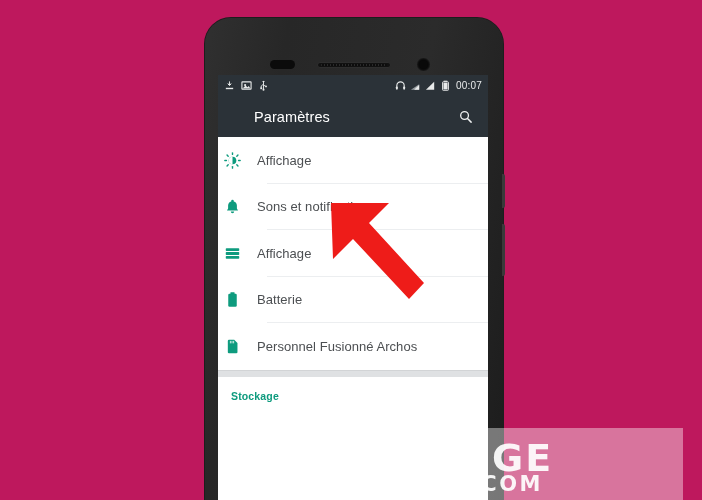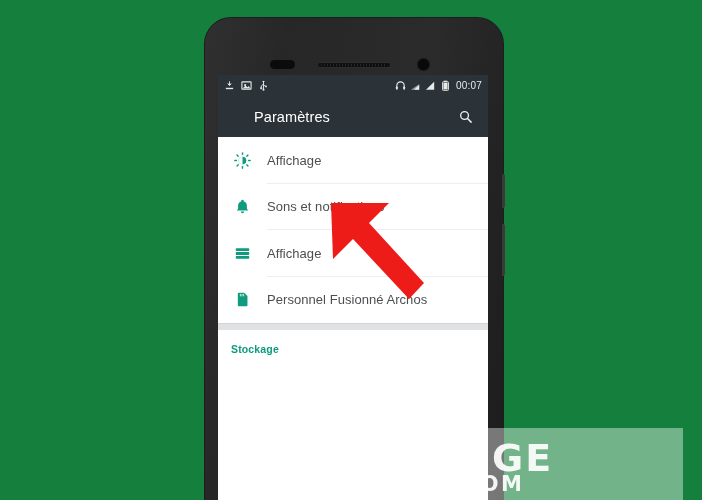--- a/index.html
+++ b/index.html
@@ -9,21 +9,21 @@
     height: 500px;
     overflow: hidden;
     font-family: "Liberation Sans", sans-serif;
     background: #86c8ce;
     position: relative;
   }
 
   #stage {
     position: absolute;
     inset: 0;
-    background: #15803d;
+    background: #be185d;
   }
 
   
   .phone {
     position: absolute;
     left: 205px;
     top: 18px;
     width: 298px;
     height: 500px;
     background: #262626;
@@ -149,21 +149,21 @@
     font-weight: bold;
     padding: 15px 0 10px 13px;
     letter-spacing: 0.15px;
   }
   .section-header.second { padding-top: 13px; }
 
   .row {
     height: 46.5px;
     display: flex;
     align-items: center;
-    padding: 0 13px;
+    padding: 0 3px;
     position: relative;
     cursor: pointer;
   }
   .row::after {
     content: "";
     position: absolute;
     left: 49px;
     right: 0;
     bottom: 0;
     height: 1px;
@@ -336,20 +336,29 @@
           <span class="row-icon">
             <svg width="17" height="17" viewBox="0 0 24 24">
               <rect x="2.5" y="4.5" width="19" height="4" rx="1" fill="#0e9b7e"></rect>
               <rect x="2.5" y="10" width="19" height="4" rx="1" fill="#0e9b7e"></rect>
               <rect x="2.5" y="15.5" width="19" height="4" rx="1" fill="#0e9b7e"></rect>
             </svg>
           </span>
           <span class="row-label">Affichage</span>
         </div>
 
+        <div class="row">
+          <span class="row-icon">
+            <svg width="17" height="17" viewBox="0 0 24 24">
+              <rect x="9" y="1.6" width="6" height="2.6" rx="0.8" fill="#0e9b7e"></rect>
+              <rect x="6" y="4" width="12" height="18.4" rx="1.8" fill="#0e9b7e"></rect>
+            </svg>
+          </span>
+          <span class="row-label">Batterie</span>
+        </div>
 
 
         <div class="row last">
           <span class="row-icon">
             <svg width="17" height="17" viewBox="0 0 24 24">
               <path d="M7 2.6 h7.4 L19 7.2 V20 a1.6 1.6 0 0 1 -1.6 1.6 H7 A1.6 1.6 0 0 1 5.4 20 V4.2 A1.6 1.6 0 0 1 7 2.6 Z" fill="#0e9b7e"></path>
               <g stroke="#fff" stroke-width="1.1" stroke-linecap="round">
                 <path d="M9 4.6 L9 7"></path>
                   <path d="M11.3 4.6 L11.3 7"></path>
                   <path d="M13.6 4.6 L13.6 7"></path>
@@ -375,16 +384,16 @@
                L409 299
                L353 239
                L333 259
                Z" fill="#ee1c19"></path>
     </g>
   </svg>
 
   <div class="watermark">
     <div class="wm-band"></div>
     <div class="wm-text wm-main">PRODIGE</div>
-    <div class="wm-text wm-sub">MOBILE.COM</div>
+    <div class="wm-text wm-sub">PRODIGE.COM</div>
   </div>
 
 </div>
 
 </body></html>

